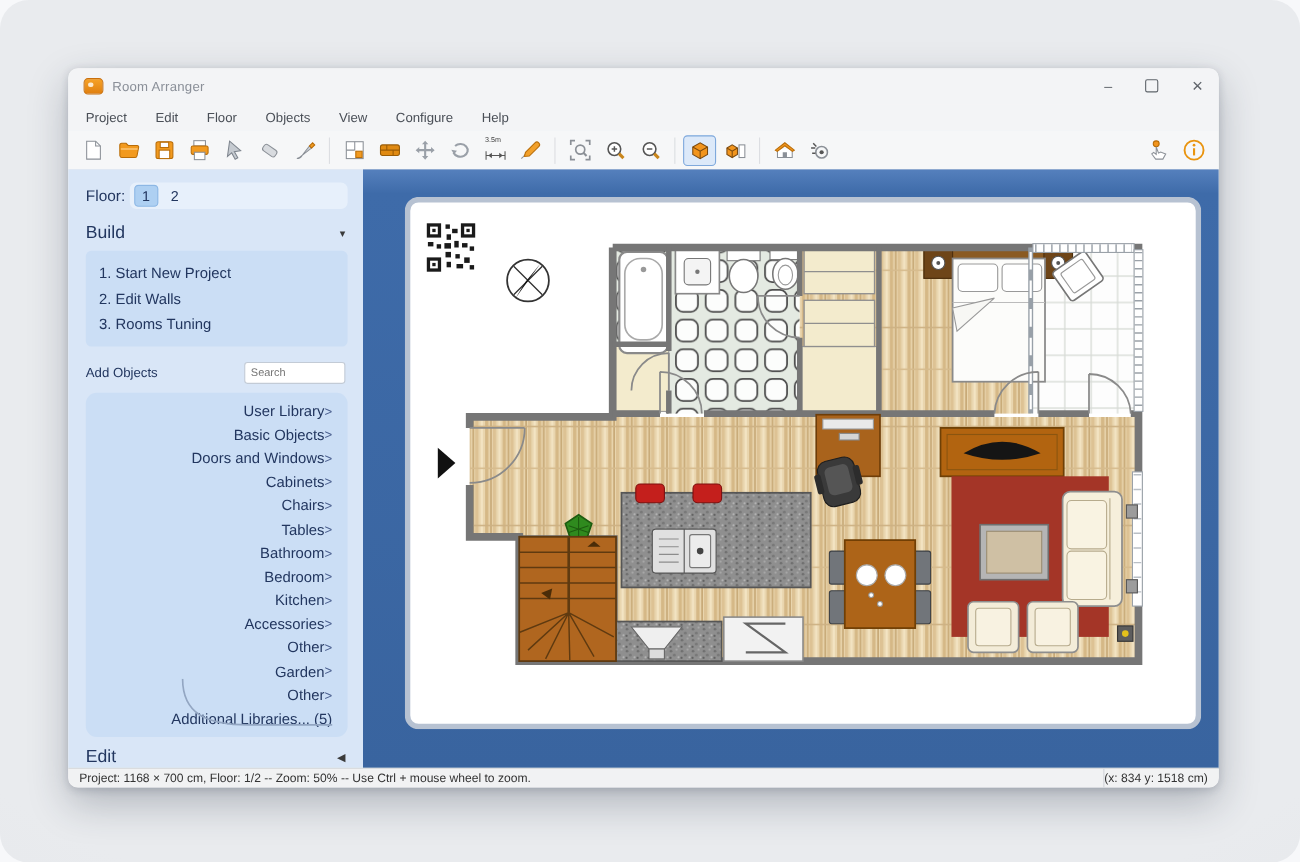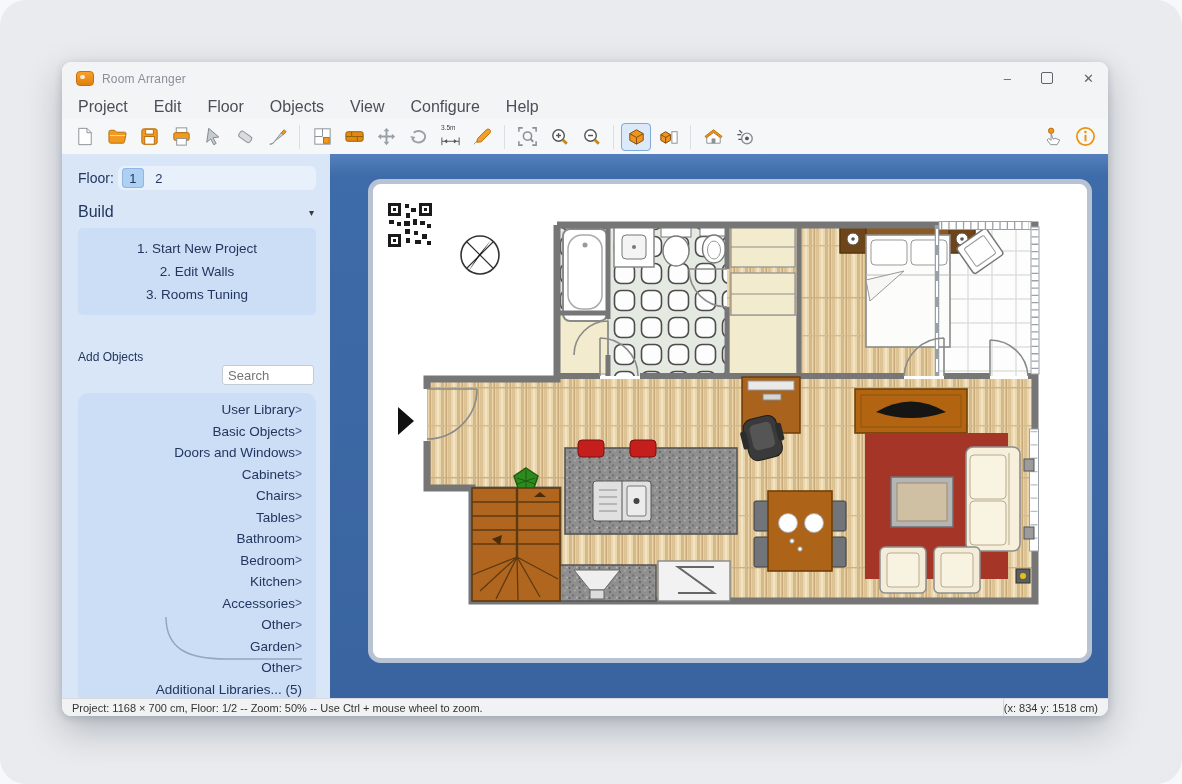--- a/index.html
+++ b/index.html
@@ -12,47 +12,47 @@
     box-shadow:0 14px 36px rgba(35,45,65,.28),0 2px 8px rgba(35,45,65,.18);}
   .titlebar{height:33px;display:flex;align-items:center;padding:0 14px;background:#f3f4f6;}
   .appicon{width:16px;height:13px;border-radius:4px;background:linear-gradient(180deg,#f6a227,#e07f10);
     border:1px solid #c96f0b;margin-right:8px;position:relative;}
   .appicon::after{content:"";position:absolute;left:3px;top:3px;width:5px;height:4px;border-radius:2px;background:#fff8ec;opacity:.85;}
   .title{font-size:12px;color:#8a8f98;letter-spacing:.2px;}
   .wctrl{margin-left:auto;display:flex;align-items:center;gap:30px;color:#5f646b;}
   .wbtn{font-size:13px;line-height:1;cursor:default;}
   .maxsq{width:10px;height:10px;border:1.4px solid #5f646b;border-radius:2px;display:inline-block;}
   .menubar{height:24px;display:flex;align-items:center;gap:26px;padding:0 16px;
-    font-size:16px;color:#4a4f57;background:#f3f4f6;}
+    font-size:12px;color:#4a4f57;background:#f3f4f6;}
   .toolbar{height:35px;background:#f6f7f8;border-bottom:1px solid #e1e3e7;
     display:flex;align-items:center;padding:0 8px;gap:2px;}
   .tbi{width:30px;height:28px;display:flex;align-items:center;justify-content:center;
     border-radius:4px;position:relative;flex:none;}
   .tbi svg{width:23px;height:23px;}
   .tbi.sel{background:#dce9f9;outline:1.6px solid #7fa9dc;outline-offset:-1px;}
   .tsep{width:1px;height:24px;background:#dcdee2;margin:0 5px;flex:none;}
   .tspring{flex:1;}
   .mlabel{position:absolute;top:1px;left:6px;font-size:6.5px;color:#444;}
   
   .content{position:absolute;top:92px;bottom:17px;left:0;right:0;display:flex;}
   .sidebar{width:268px;flex:none;background:#d9e6f7;position:relative;
     padding:12px 14px 0 16px;box-sizing:border-box;color:#22365f;}
   .floor-row{display:flex;align-items:center;gap:4px;}
   .sb-label{font-size:14px;}
   .tabstrip{flex:1;background:#e7f0fb;border-radius:6px;height:24px;display:flex;align-items:center;padding:0 4px;gap:4px;}
   .ftab{width:22px;height:20px;border-radius:4px;display:flex;align-items:center;justify-content:center;font-size:13px;}
   .ftab.active{background:#aed0f2;box-shadow:inset 0 0 0 1px #8db7e4;}
   .sb-head{display:flex;align-items:center;justify-content:space-between;font-size:16px;margin:13px 2px 7px 0;}
   .tri{font-size:10px;color:#3a3a3a;}
-  .panel{background:#cbdef5;border-radius:5px;padding:9px 12px;text-align:center;}
+  .panel{background:#cbdef5;border-radius:5px;padding:9px 12px;}
   .step{font-size:13.5px;line-height:23px;}
   .addobj-row{display:flex;align-items:center;justify-content:space-between;margin:14px 2px 8px 0;}
   .addobj-title{font-size:12px;}
-  .search{width:80px;height:18px;border:1px solid #c3cbd6;border-radius:3px;font-size:13px;
-    padding:0 5px;color:#333;background:#fff;font-family:"Liberation Sans",sans-serif;margin-top:36px;}
+  .search{width:80px;height:18px;border:1px solid #c3cbd6;border-radius:3px;font-size:10px;
+    padding:0 5px;color:#333;background:#fff;font-family:"Liberation Sans",sans-serif;}
   .libpanel{background:#cbdef5;border-radius:10px;padding:6px 0;}
   .librow{display:flex;align-items:center;justify-content:flex-end;
     padding:0 14px 0 16px;height:21.5px;font-size:13.5px;}
   .chev{font-size:12px;color:#44598a;}
   .edit-head{display:flex;align-items:center;justify-content:space-between;font-size:16px;margin:10px 2px 0 0;}
   .sb-curve{position:absolute;left:8px;bottom:26px;width:250px;height:56px;pointer-events:none;}
   .canvas{flex:1;position:relative;overflow:hidden;
     background:linear-gradient(180deg,#5580bd 0,#3e6ba9 22px,#39649f 100%);}
   .page{position:absolute;left:38px;top:25px;width:724px;height:484px;}
   .status{position:absolute;left:0;right:0;bottom:0;height:17px;background:#f1f2f3;

